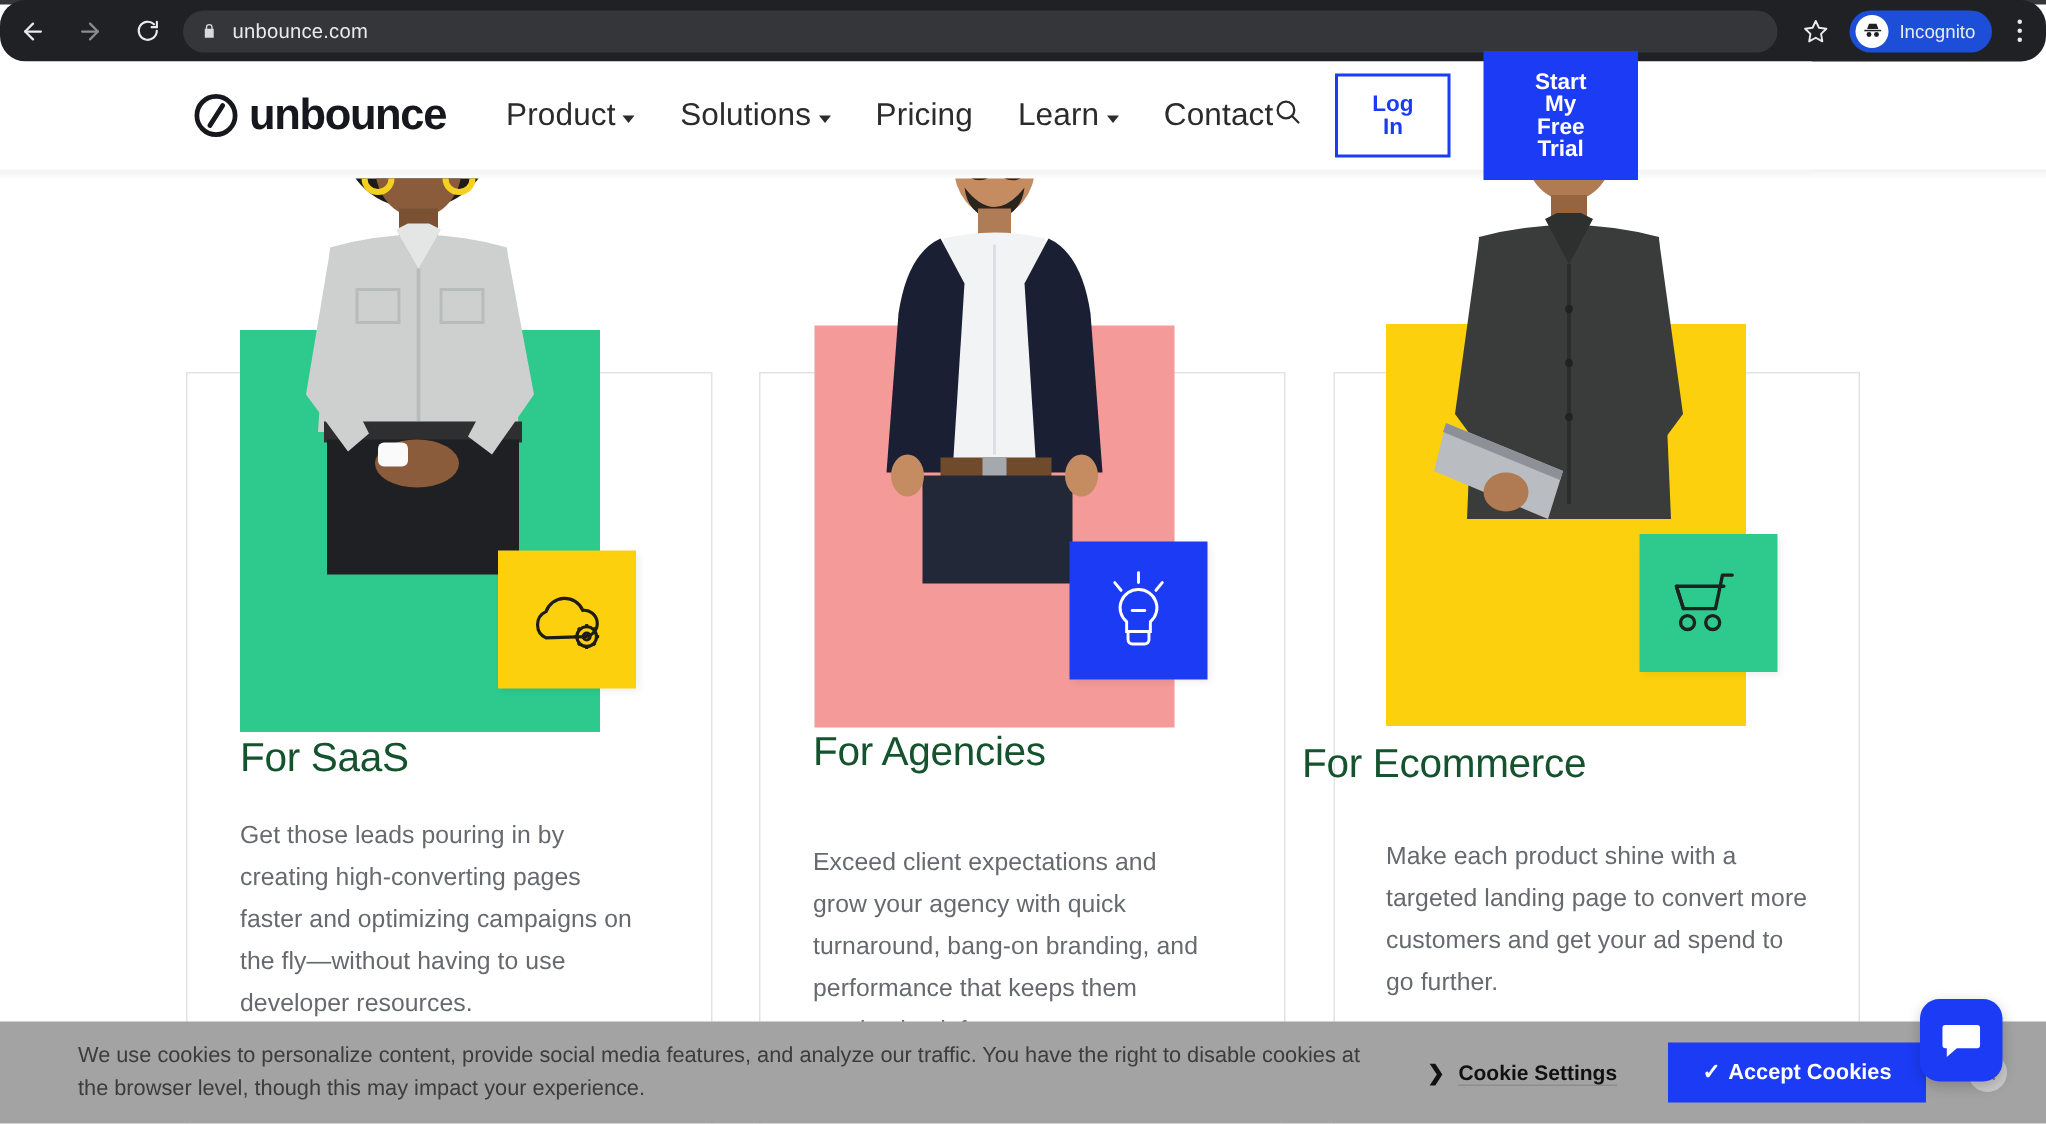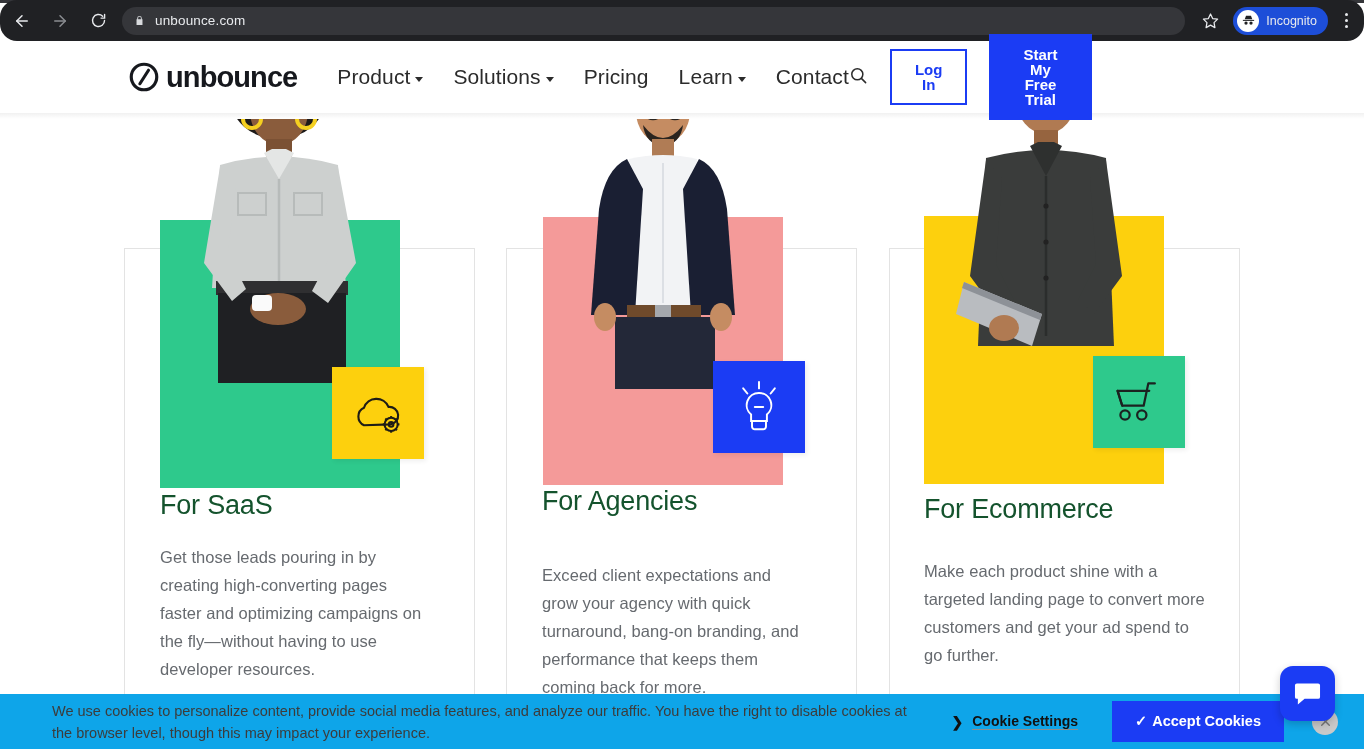--- a/index.html
+++ b/index.html
@@ -167,39 +167,39 @@
   .badge.b3 { left: 1093px; top: 237px; background: #2ec98c; }
 
   .card-title {
     position: absolute;
     font-size: 27px; color: #14532d; font-weight: 400;
     letter-spacing: -.2px;
     white-space: nowrap;
   }
   .card-title.t1 { left: 160px; top: 371px; }
   .card-title.t2 { left: 542px; top: 367px; }
-  .card-title.t3 { left: 924px; top: 375px; }
+  .card-title.t3 { left: 868px; top: 375px; }
 
   .card-body {
     position: absolute;
     width: 268px;
     font-size: 16.5px;
     line-height: 28px;
     color: #666a6f;
     letter-spacing: .05px;
   }
   .card-body.d1 { left: 160px; top: 424px; }
   .card-body.d2 { left: 542px; top: 442px; }
   .card-body.d3 { left: 924px; top: 438px; width: 285px; }
 
   
   .cookie-banner {
     position: absolute; left: 0; bottom: 0;
-    width: 1364px; height: 55px;
-    background: #0ea5e9;
+    width: 1364px; height: 68px;
+    background: #a3a3a3;
     display: flex; align-items: center;
     z-index: 40;
   }
   .cookie-text {
     margin-left: 52px;
     width: 855px;
     font-size: 14.5px;
     line-height: 22px;
     color: #3c3c3c;
   }

